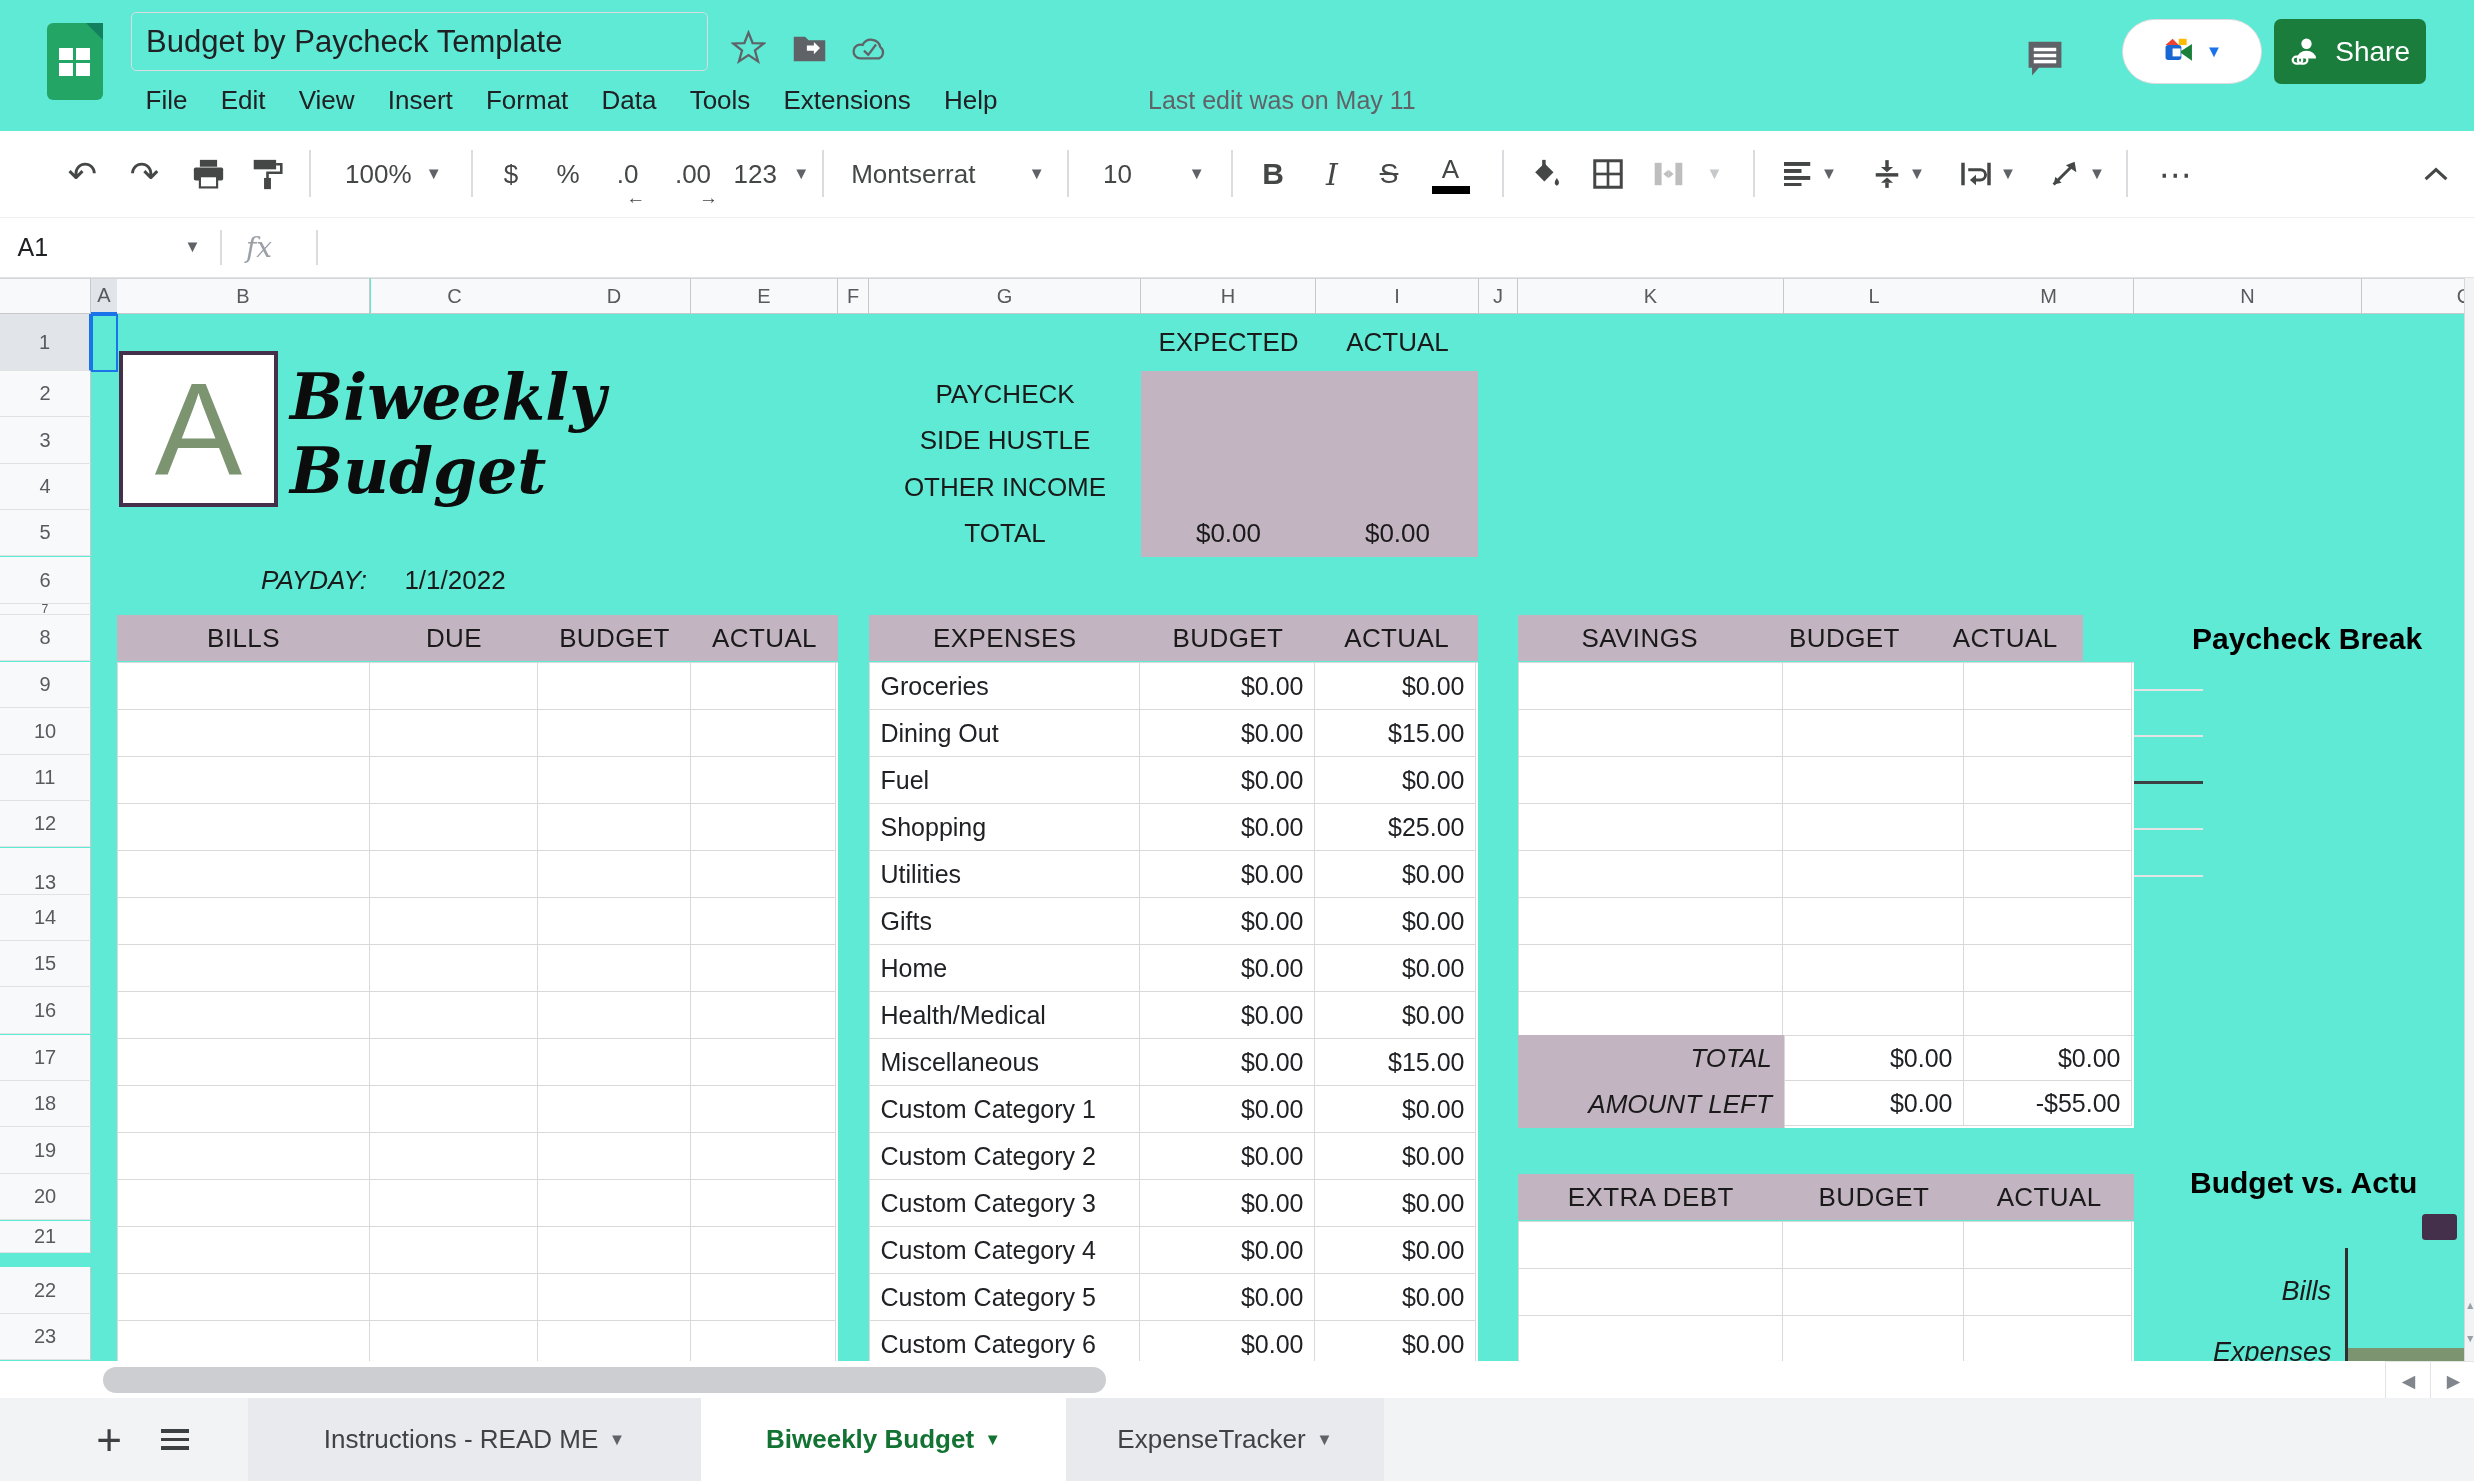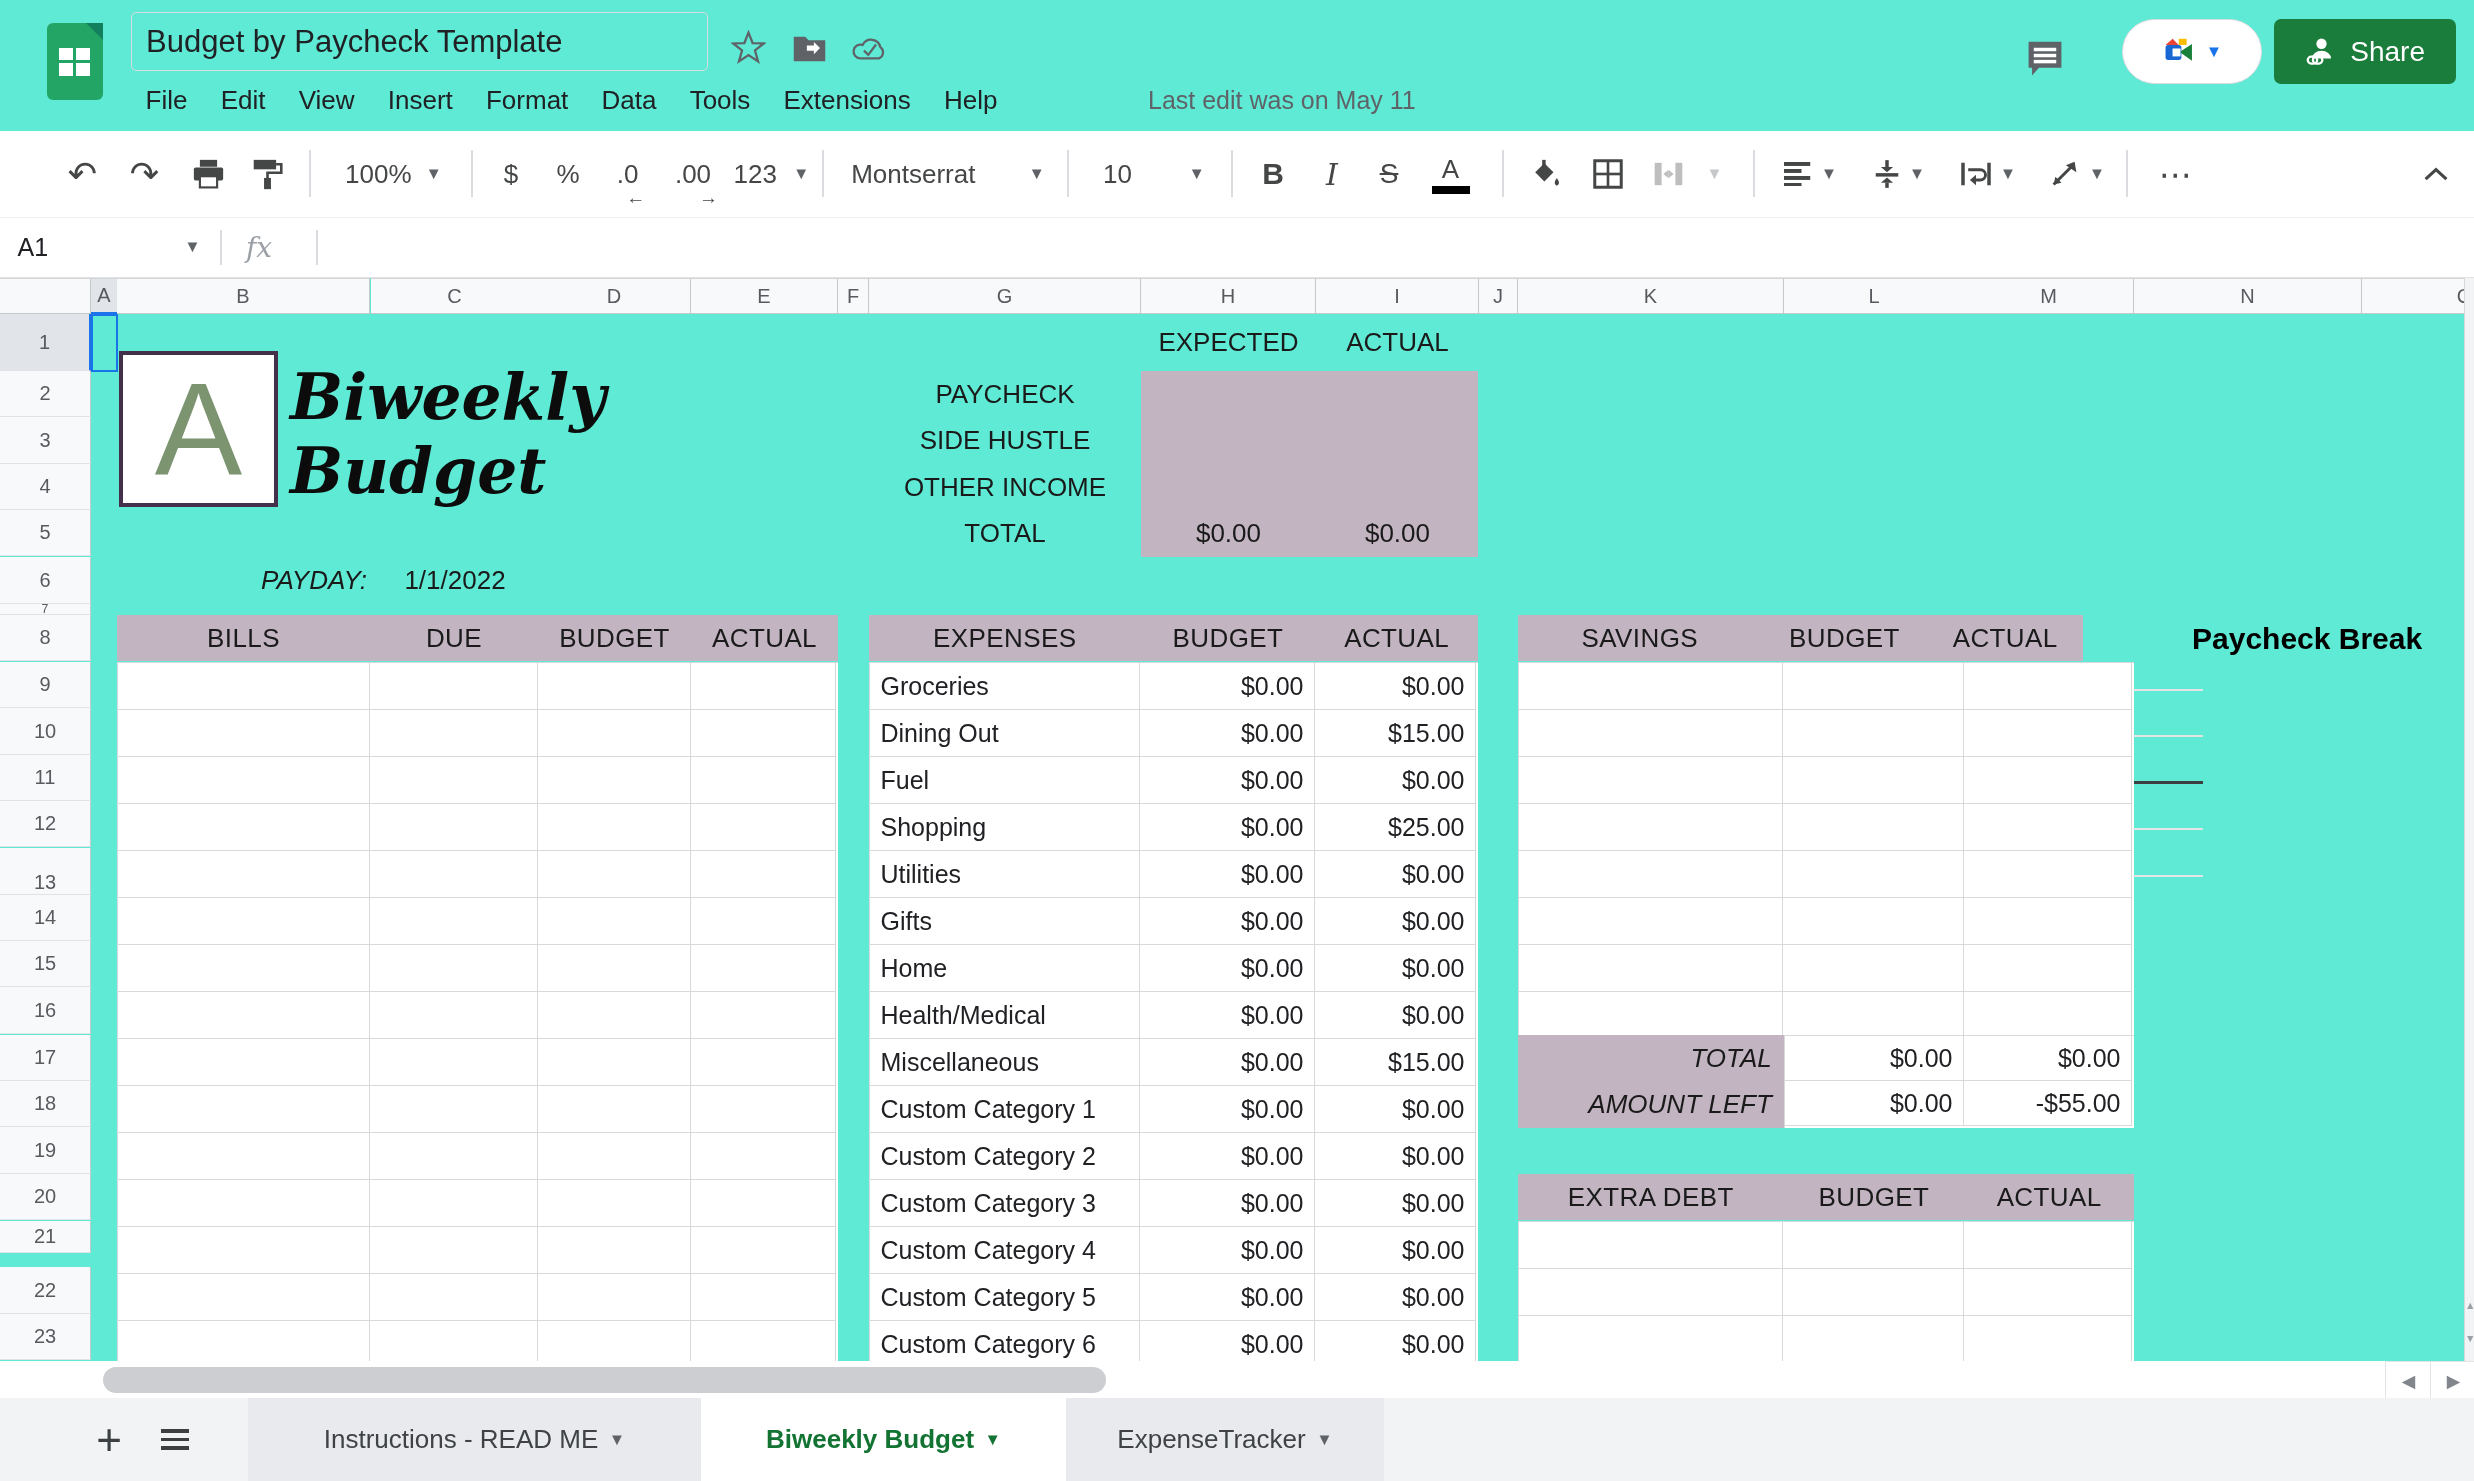--- a/index.html
+++ b/index.html
@@ -142,21 +142,21 @@
           <rect x="4" y="9" width="18" height="17" rx="3" fill="#1967d2"></rect>
           <polygon points="4,9 12,2 19,9" fill="#ea4335"></polygon>
           <polygon points="19,2 28,2 28,9 19,9" fill="#fbbc04"></polygon>
           <polygon points="20,17 34,8 34,27" fill="#188038"></polygon>
           <rect x="12" y="13" width="9" height="9" fill="#fff"></rect>
         </svg>
     </span>
     <span class="caret" style="color:#1a73e8;">▼</span>
   </div>
 
-  <div class="abs shareBtn" style="left:2274px;top:19px;width:182px;height:65px;">
+  <div class="abs shareBtn" style="left:2274px;top:19px;width:152px;height:65px;">
     <span>
       <svg width="33" height="31" viewBox="0 0 38 36">
           <circle cx="19" cy="9" r="6" fill="#fff"></circle>
           <path d="M8 26 a11 9 0 0 1 22 0 z" fill="#fff"></path>
           <g stroke="#fff" stroke-width="2.6" fill="none">
             <rect x="3" y="24" width="11" height="8" rx="4"></rect>
             <rect x="9" y="24" width="11" height="8" rx="4"></rect>
           </g>
         </svg>
     </span>
@@ -670,20 +670,28 @@
       <div></div>
       <div></div>
       <div></div>
       <div></div>
       <div></div>
       <div></div>
     </div>
 
   <div class="chTitle" style="left:2192px;top:622px;width:283px;">Paycheck Break</div>
 
+  <div class="abs" style="left:2097px;top:1162px;width:378px;height:236px;overflow:hidden;">
+    <div class="chTitle" style="left:93px;top:4.4px;width:288px;">Budget vs. Actu</div>
+    <div class="abs" style="left:325px;top:52px;width:35px;height:26px;background:#44304a;border-radius:3.5px;"></div>
+    <div class="abs r vctr" style="left:70px;top:112px;width:164px;height:35px;font-size:27px;color:#1a1a1a;">Bills</div>
+    <div class="abs r vctr" style="left:17.5px;top:173px;width:217px;height:35px;font-size:27px;color:#1a1a1a;">Expenses</div>
+    <div class="abs" style="left:248px;top:86px;width:2.6px;height:115px;background:#2f2f2f;"></div>
+    <div class="abs" style="left:251px;top:186px;width:127px;height:18.4px;background:#7d9471;"></div>
+  </div>
 
   <div class="abs" style="left:0;top:1361px;width:2475px;height:38px;background:#fff;"></div>
   <div class="hscroll"></div>
   <div class="scrollBtn" style="left:2385px;">◀</div>
   <div class="scrollBtn" style="left:2430px;">▶</div>
   <div class="vstrip">
     <div style="position:absolute;left:0;top:1021px;width:9.6px;text-align:center;font-size:10.5px;color:#9aa0a6;">▲</div>
     <div style="position:absolute;left:0;top:1054px;width:9.6px;text-align:center;font-size:10.5px;color:#9aa0a6;">▼</div>
   </div>
 

